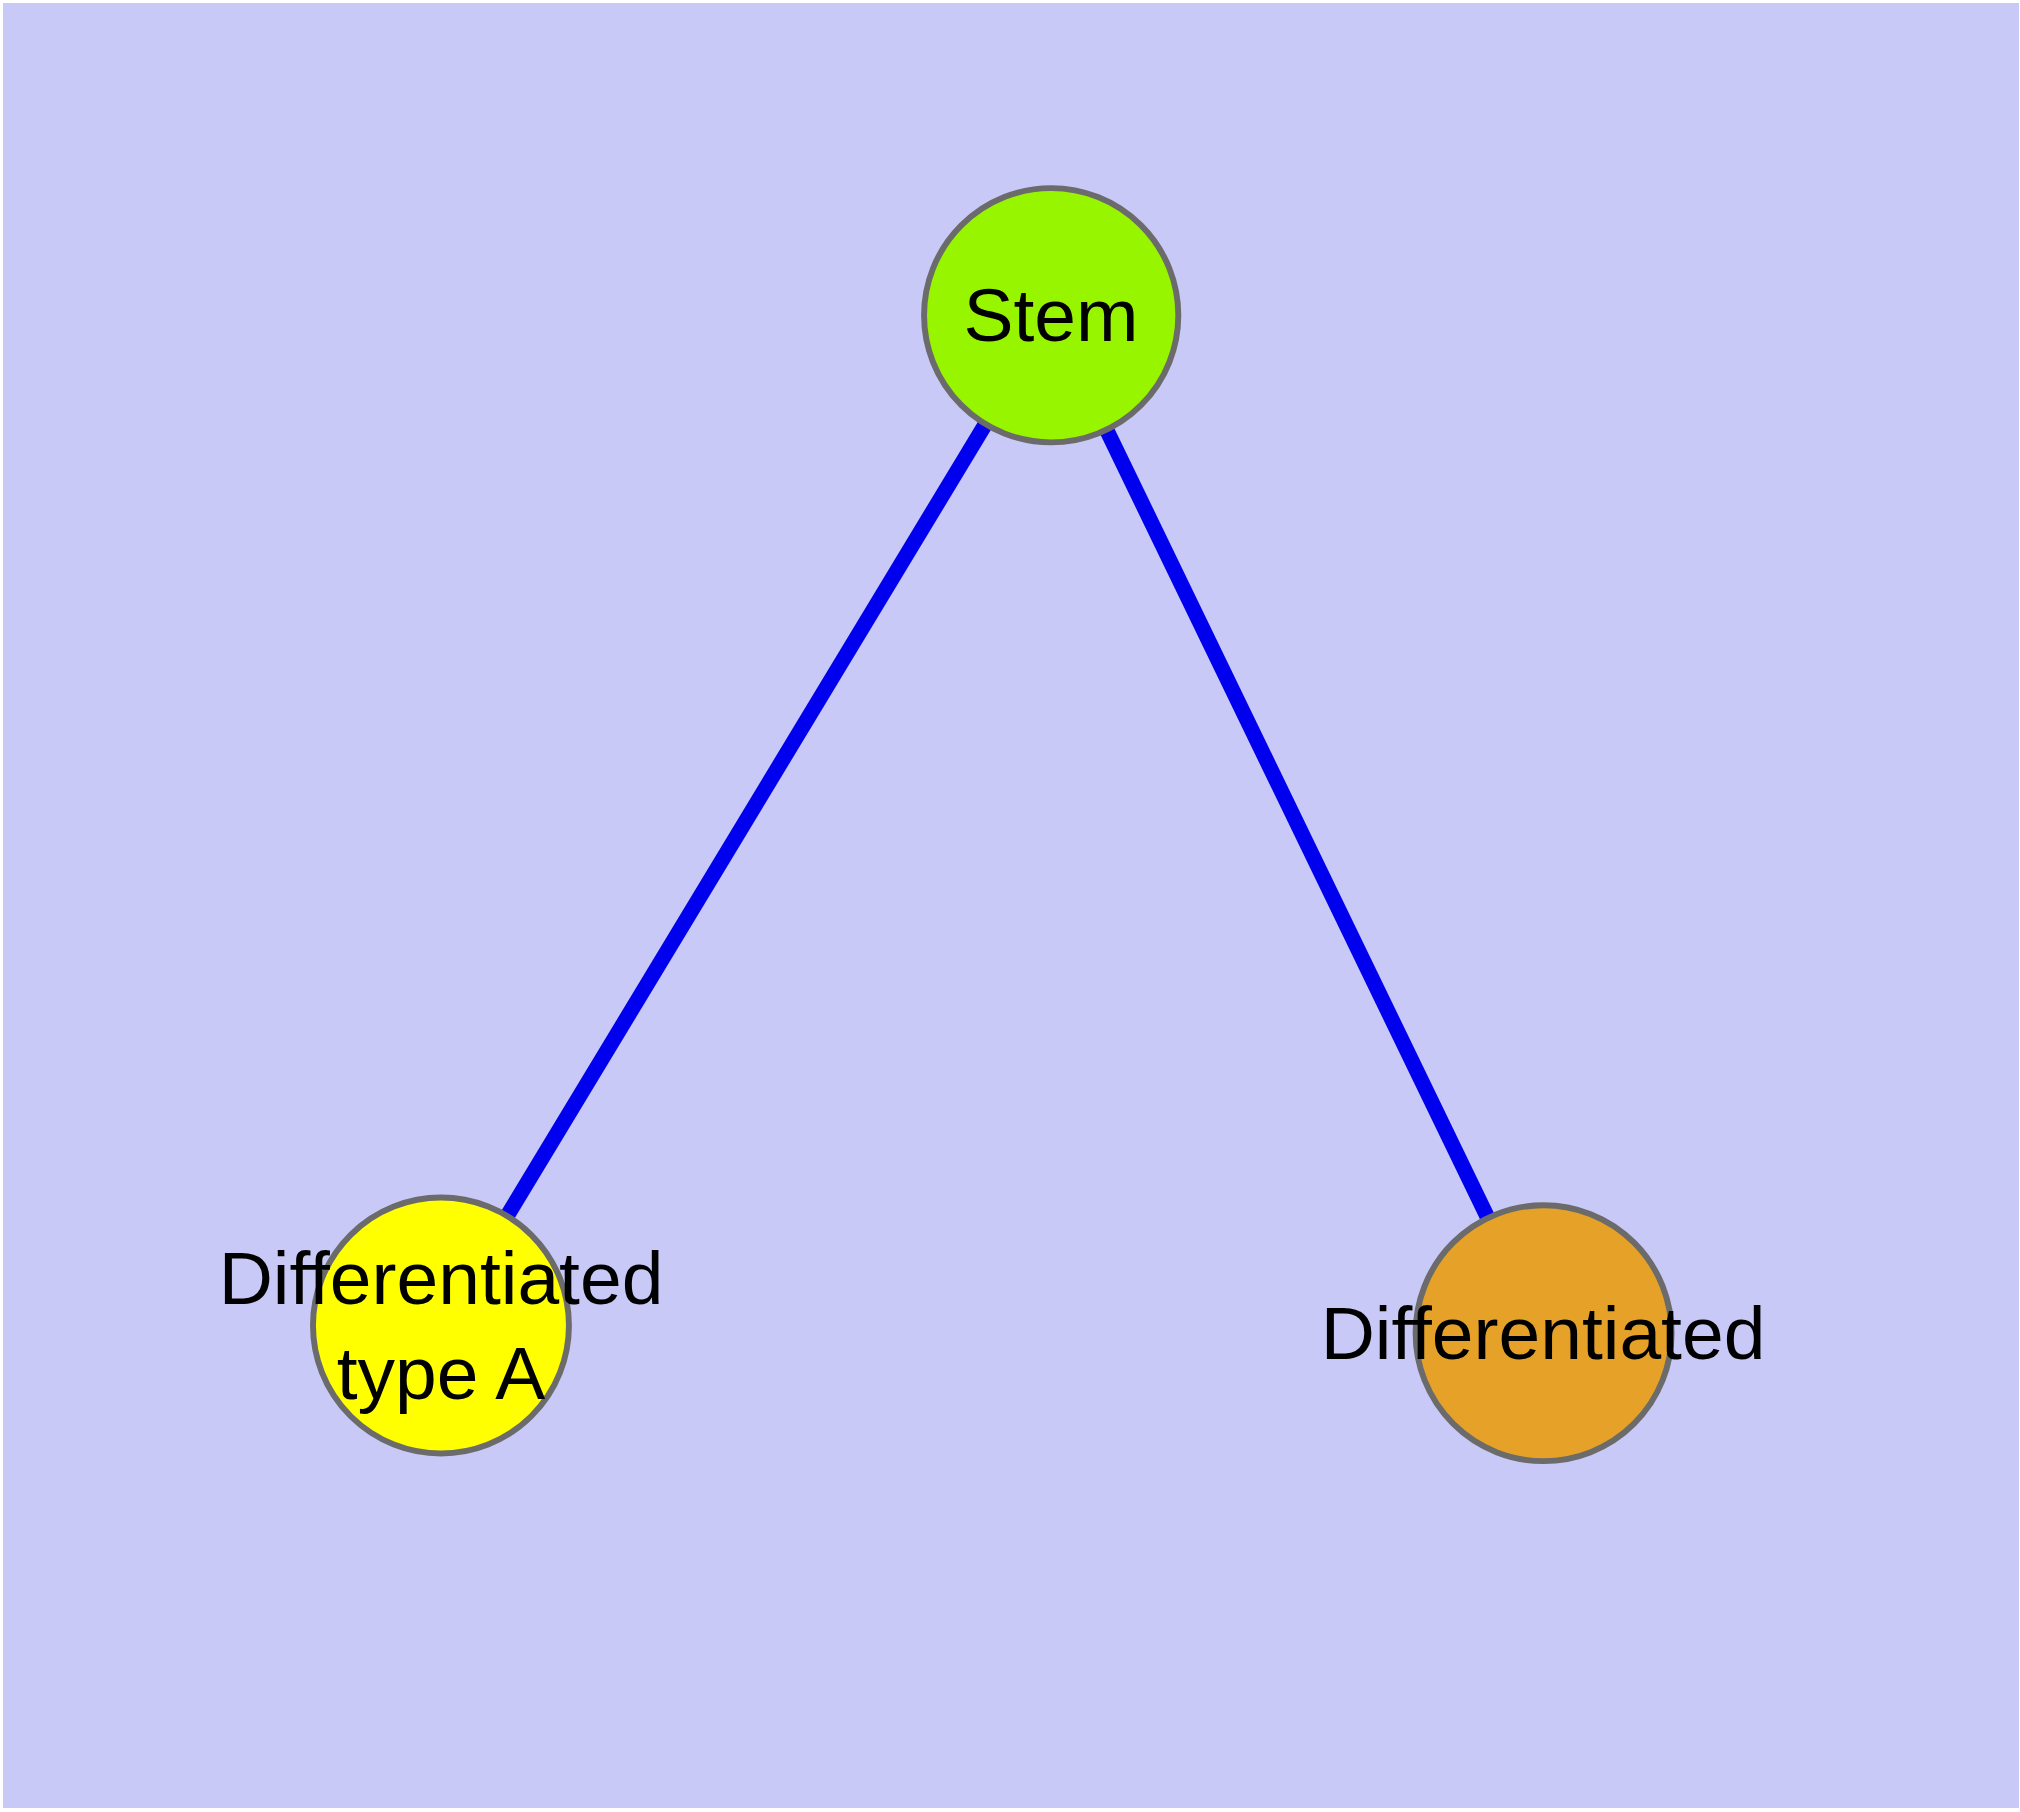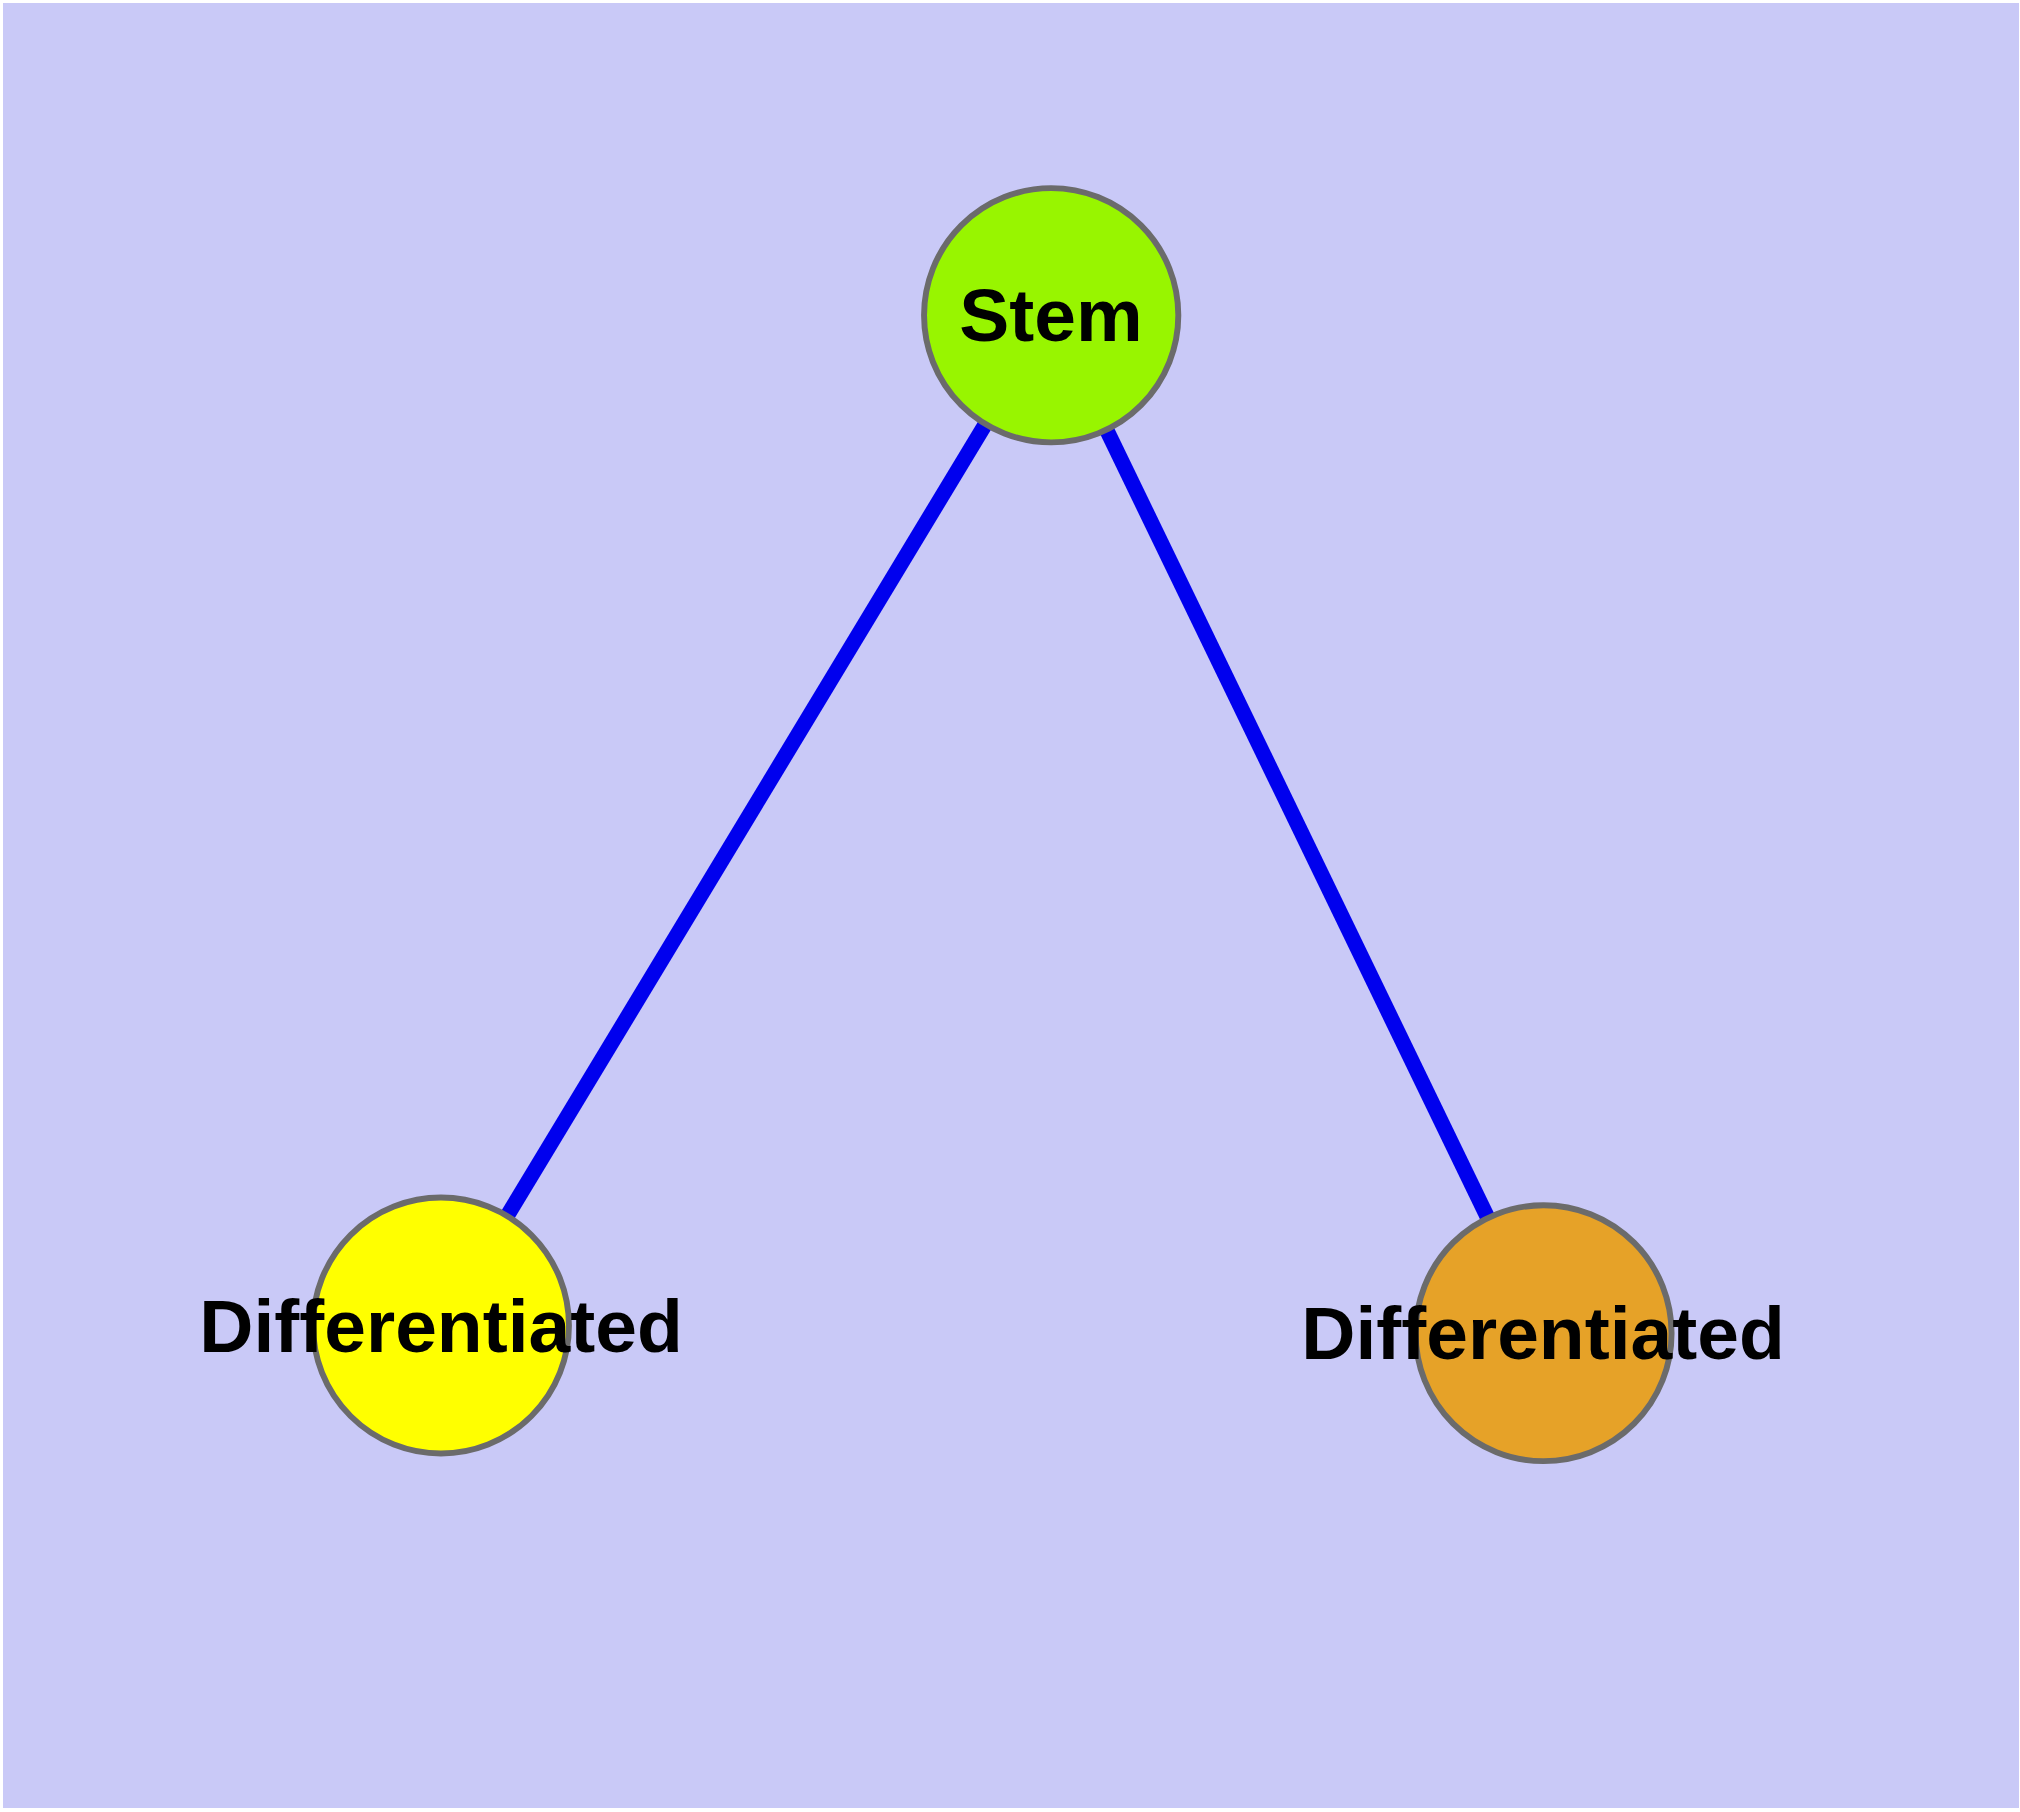--- a/index.html
+++ b/index.html
@@ -20,21 +20,21 @@
     position: absolute;
     top: 0; left: 0;
     width: 2021px;
     height: 1812px;
   }
   .node-label {
     position: absolute;
     transform: translate(-50%, -50%);
     width: 763px;
     text-align: center;
-    font-weight: bold;
+    font-weight: normal;
     font-size: 75px;
     line-height: 95px;
     color: #000000;
     letter-spacing: 0px;
     white-space: nowrap;
     pointer-events: none;
   }
   .node-label span { display: block; }
   .node-label span:empty { display: none; }
 </style>
@@ -51,18 +51,19 @@
     <circle cx="520" cy="1564" r="151" fill="#FFFF00" stroke="#6B6B6B" stroke-width="7"></circle>
     <circle cx="1821" cy="1573" r="151" fill="#E6A228" stroke="#6B6B6B" stroke-width="7"></circle>
   </svg>
 
   <div class="node-label" style="left: 1051px; top: 315px; color: rgb(0, 0, 0);">
     <span>Stem</span>
 
   </div>
   <div class="node-label" style="left: 441px; top: 1326px; color: rgb(0, 0, 0);">
     <span>Differentiated</span>
+    <span>type A</span>
   </div>
   <div class="node-label" style="left: 1543px; top: 1333px; color: rgb(0, 0, 0);">
     <span>Differentiated</span>
   </div>
 </div>
 
 
 </body></html>

